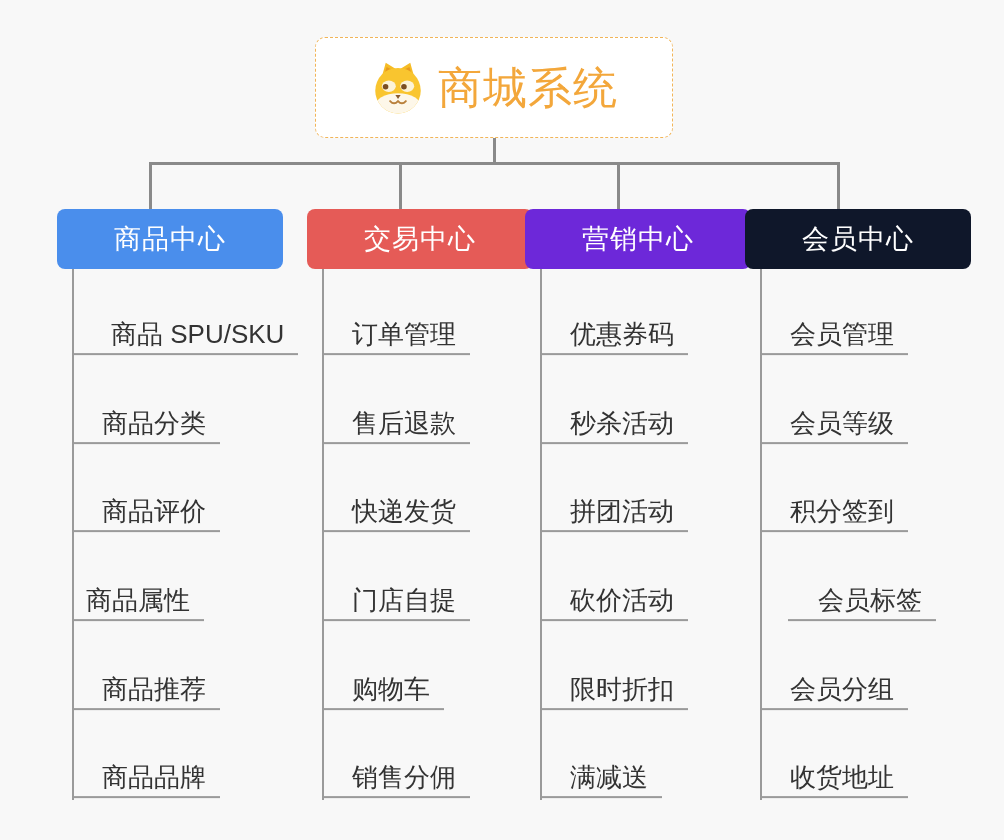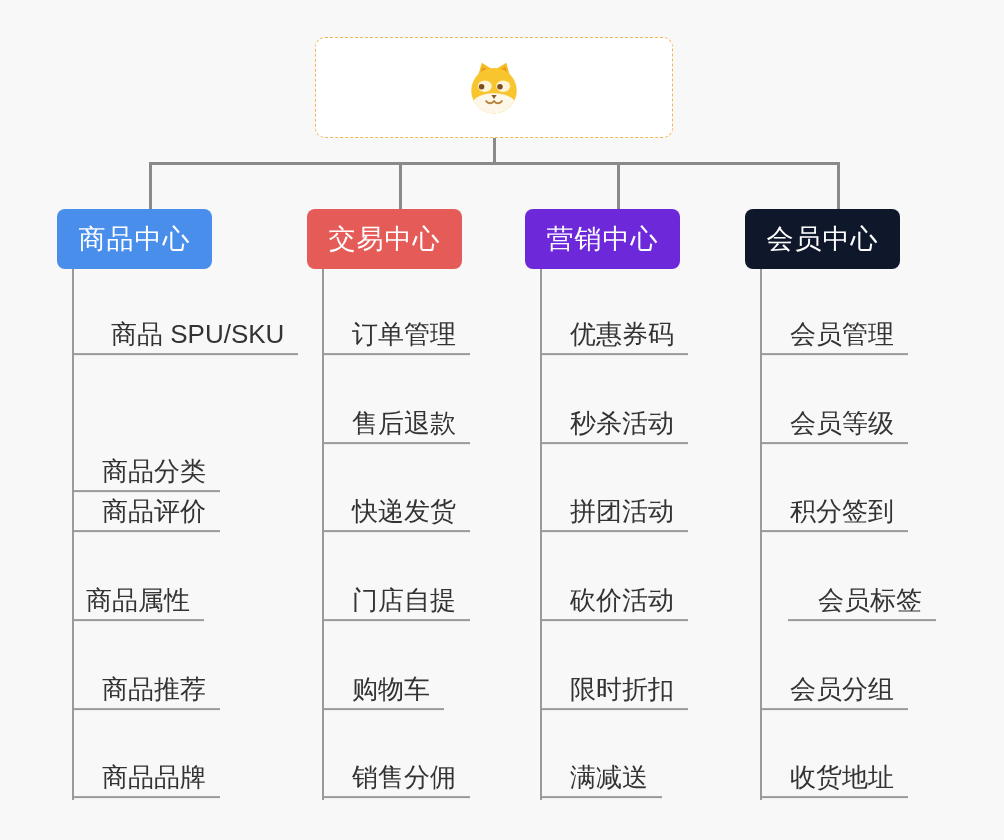--- a/index.html
+++ b/index.html
@@ -18,21 +18,21 @@
   }
   .root-title{
     font-size:44px;color:var(--root-text);letter-spacing:1px;line-height:1;white-space:nowrap;
   }
   .dog{width:56px;height:56px;display:inline-flex;align-items:center;justify-content:center}
 
   .line{position:absolute;background:var(--connector)}
   .trunk{position:absolute;width:2px;background:var(--child-line)}
 
   .branch-box{
-    position:absolute;top:209px;width:155px;height:60px;border-radius:8px;
+    position:absolute;top:209px;width:226px;height:60px;border-radius:8px;
     color:#ffffff;font-size:27px;display:flex;align-items:center;justify-content:center;
     letter-spacing:1px;white-space:nowrap;cursor:pointer;
   }
   .child-topic{
     position:absolute;transform:translateY(-100%);
     font-size:26px;color:var(--child-text);line-height:1.15;white-space:nowrap;
     padding:0 14px 3px 30px;border-bottom:2px solid var(--child-line);cursor:pointer;
   }
 </style>
 </head>
@@ -53,35 +53,36 @@
         <circle cx="32" cy="35" r="26" fill="#F9C52F"></circle>
         <ellipse cx="32" cy="54" rx="27" ry="16" fill="#FDF7E9" clip-path="url(#hc)"></ellipse>
         <ellipse cx="21.5" cy="30" rx="8" ry="6.5" fill="#FCF3D8"></ellipse>
         <ellipse cx="42.5" cy="30" rx="8" ry="6.5" fill="#FCF3D8"></ellipse>
         <circle cx="17.8" cy="30.5" r="3.2" fill="#7B4E22"></circle>
         <circle cx="38.8" cy="30.5" r="3.2" fill="#7B4E22"></circle>
         <path d="M29,40 h6 l-3,4.5 z" fill="#8A5A2B"></path>
         <path d="M23,47 q4.5,5 9,0 q4.5,5 9,0" stroke="#B9813D" stroke-width="2.2" fill="none" stroke-linecap="round"></path>
       </svg>
     </span>
+    <span class="root-title">商城系统</span>
   </div>
 
   <div id="connectors">
       <div class="line" style="left: 493px; top: 138px; width: 3px; height: 27px;"></div>
       <div class="line" style="left: 149px; top: 162px; width: 691px; height: 3px;"></div>
       <div class="line" style="left: 149px; top: 162px; width: 3px; height: 47px;"></div>
       <div class="line" style="left: 399px; top: 162px; width: 3px; height: 47px;"></div>
       <div class="line" style="left: 617px; top: 162px; width: 3px; height: 47px;"></div>
       <div class="line" style="left: 837px; top: 162px; width: 3px; height: 47px;"></div>
     </div>
   <div id="branches">
       <div class="branch-box" style="left: 57px; background: rgb(74, 142, 236);">商品中心</div>
       <div class="trunk" style="left: 72px; top: 269px; height: 531px;"></div>
       <div class="child-topic" style="left: 72px; top: 355px; padding-left: 39px;">商品 SPU/SKU</div>
-      <div class="child-topic" style="left: 72px; top: 444px; margin-top: 48px;">商品分类</div>
+      <div class="child-topic" style="left: 72px; top: 444px;">商品分类</div>
       <div class="child-topic" style="left: 72px; top: 532px;">商品评价</div>
       <div class="child-topic" style="left: 72px; top: 621px; padding-left: 14px;">商品属性</div>
       <div class="child-topic" style="left: 72px; top: 710px;">商品推荐</div>
       <div class="child-topic" style="left: 72px; top: 798px;">商品品牌</div>
       <div class="branch-box" style="left: 307px; background: rgb(229, 91, 87);">交易中心</div>
       <div class="trunk" style="left: 322px; top: 269px; height: 531px;"></div>
       <div class="child-topic" style="left: 322px; top: 355px;">订单管理</div>
       <div class="child-topic" style="left: 322px; top: 444px;">售后退款</div>
       <div class="child-topic" style="left: 322px; top: 532px;">快递发货</div>
       <div class="child-topic" style="left: 322px; top: 621px;">门店自提</div>

